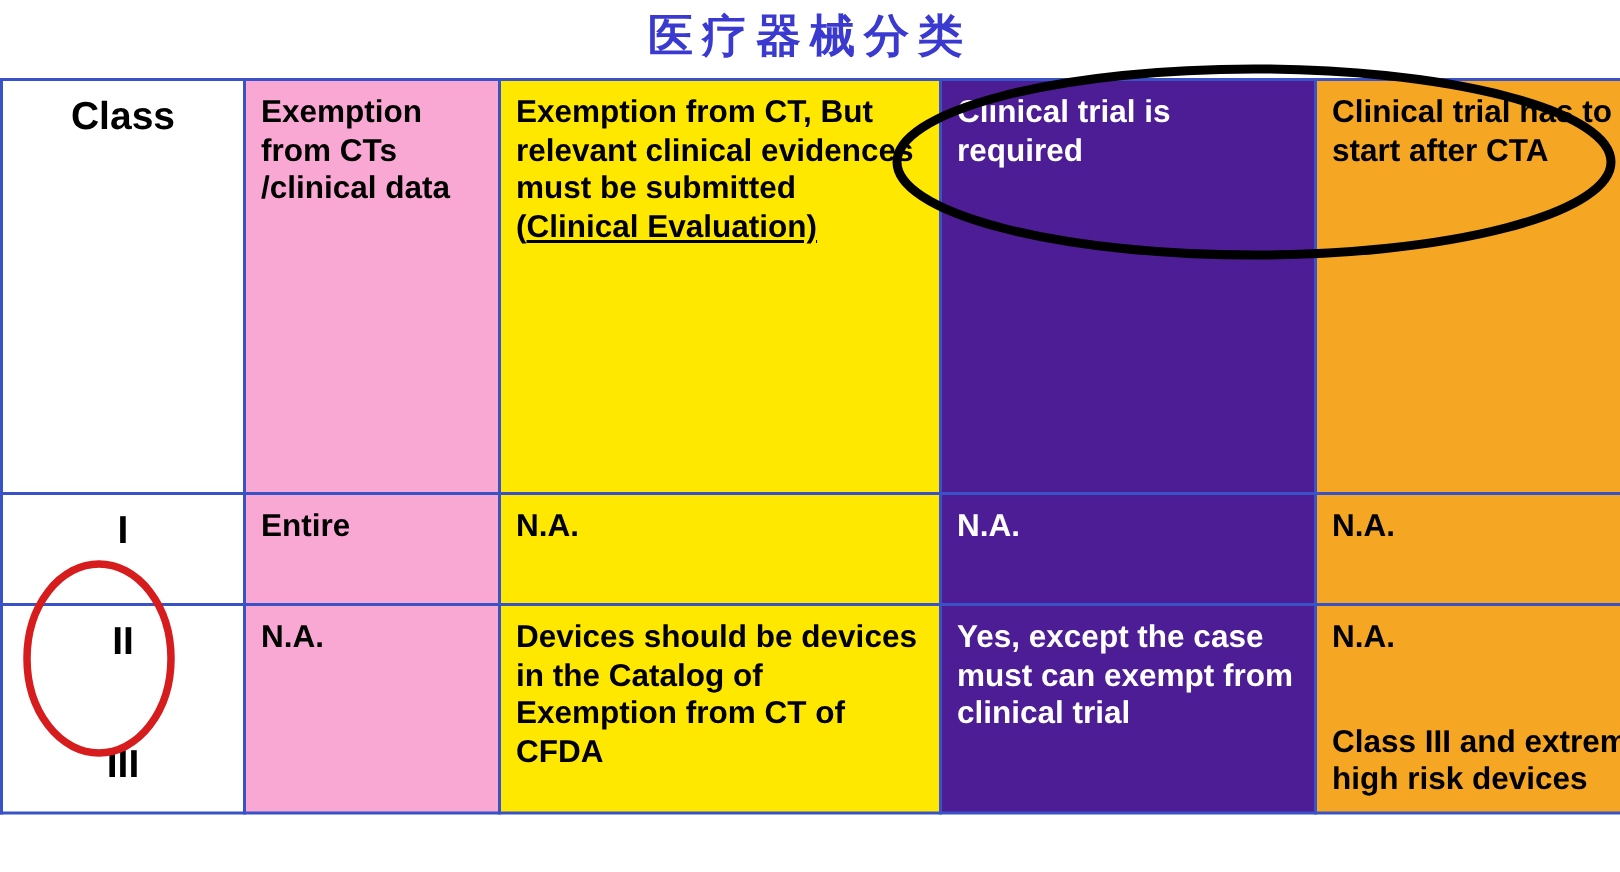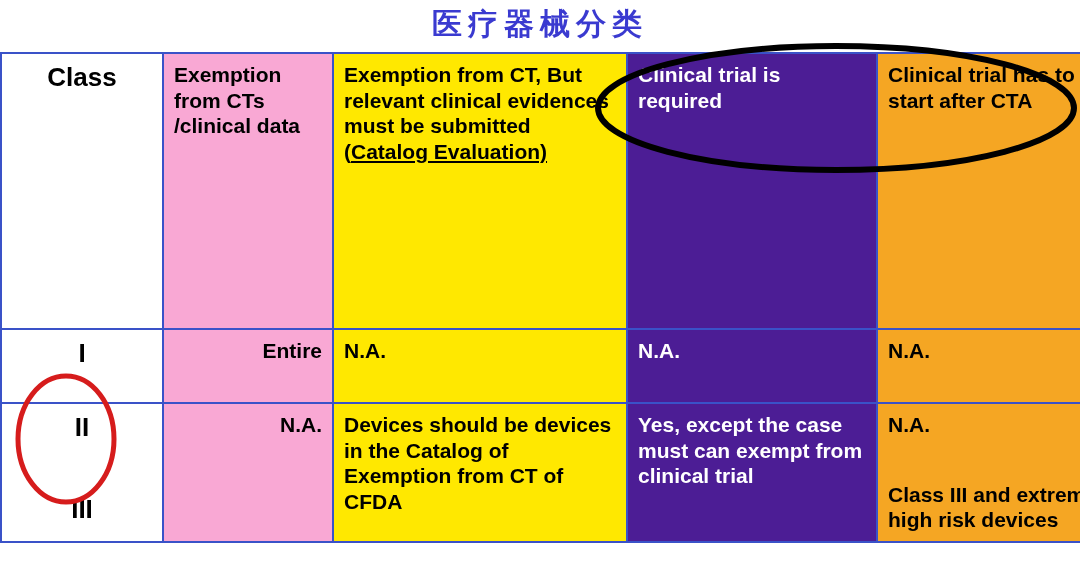--- a/index.html
+++ b/index.html
@@ -67,21 +67,21 @@
     margin-top: 48px;
   }
   .roman {
     font-size: 26px;
     font-weight: bold;
     text-align: center;
   }
   .underline-link {
     text-decoration: underline;
   }
-  .green-center { text-align: right; }
+  .green-center { text-align: left; }
   .cell-sub {
     display: block;
     margin-top: 44px;
   }
   
   .annot {
     position: absolute;
     pointer-events: none;
   }
   #ellipse-top {
@@ -108,21 +108,21 @@
   <table class="matrix">
     <tbody>
       <tr class="hdr-row">
         <td class="c-class">
           <span class="class-label">Class</span>
         </td>
         <td class="c-green">
           <span>Exemption from CTs /clinical data</span>
         </td>
         <td class="c-yellow">
-          <span>Exemption from CT, But relevant clinical evidences must be submitted (</span><span class="underline-link">Catalog Evaluation)</span>
+          <span>Exemption from CT, But relevant clinical evidences must be submitted (</span><span class="underline-link">Clinical Evaluation)</span>
         </td>
         <td class="c-red head">
           <span>Clinical trial is required</span>
         </td>
         <td class="c-orange">
           <span>Clinical trial has to start after CTA</span>
         </td>
       </tr>
 
       <tr class="row-i">

